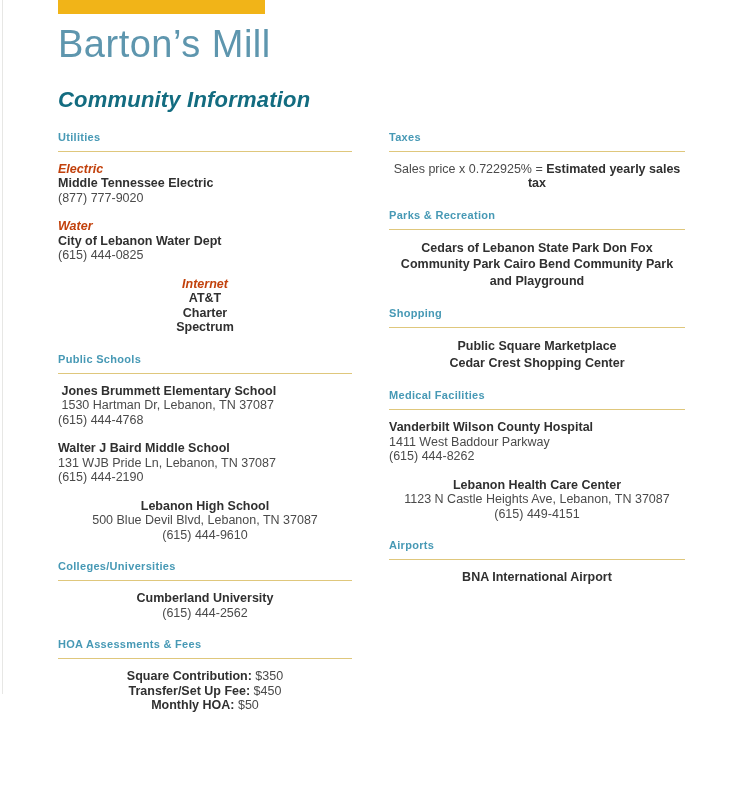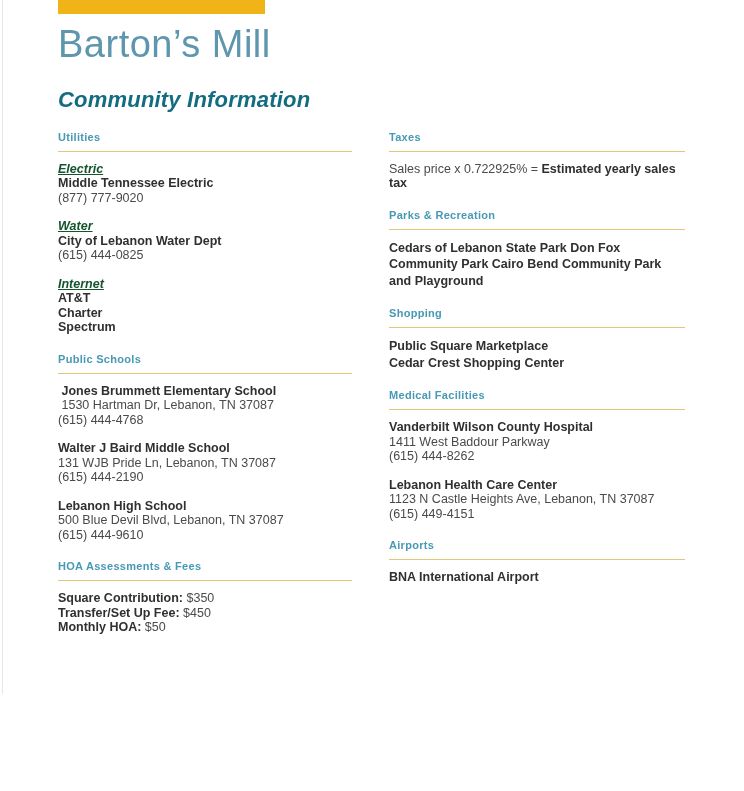--- a/index.html
+++ b/index.html
@@ -62,31 +62,31 @@
   .sec-heading {
     font-size: 11px;
     font-weight: 700;
     letter-spacing: 0.3px;
     color: #4799B5;
     padding-bottom: 8px;
     border-bottom: 1px solid #DFC77C;
   }
   .sec-body { padding-top: 10px; }
   .group { margin-bottom: 14px; }
-  .group:last-child { margin-bottom: 0; }
+  .group:last-child { margin-bottom: 0; text-align: center; }
   .line {
     font-size: 12.5px;
     line-height: 14.5px;
     white-space: pre-wrap;
     color: #4a4a4a;
   }
   .group.spaced .line { line-height: 16.5px; }
   .seg.regular { font-weight: 400; font-style: normal; color: #4a4a4a; }
   .seg.bold { font-weight: 700; font-style: normal; color: #303030; }
-  .seg.bold-italic { font-weight: 700; font-style: italic; color: #14532d; text-decoration: underline; }
+  .seg.bold-italic { font-weight: 700; font-style: italic; color: #c2410c; }
 </style>
 </head>
 <body>
 
 <div class="sheet">
   <div class="edge-left"></div>
   <div class="content">
     <header>
       <div class="gold-bar"></div>
       <h1 class="page-title">Barton’s Mill</h1>
@@ -129,20 +129,29 @@
                 <p class="line"><span class="seg regular">(615) 444-2190</span></p>
               </div>
               <div class="group">
                 <p class="line"><span class="seg bold">Lebanon High School</span></p>
                 <p class="line"><span class="seg regular">500 Blue Devil Blvd, Lebanon, TN 37087</span></p>
                 <p class="line"><span class="seg regular">(615) 444-9610</span></p>
               </div>
             </div>
           </section>
           <section class="sec">
+            <h3 class="sec-heading">Colleges/Universities</h3>
+            <div class="sec-body">
+              <div class="group">
+                <p class="line"><span class="seg bold">Cumberland University</span></p>
+                <p class="line"><span class="seg regular">(615) 444-2562</span></p>
+              </div>
+            </div>
+          </section>
+          <section class="sec">
             <h3 class="sec-heading">HOA Assessments &amp; Fees</h3>
             <div class="sec-body">
               <div class="group">
                 <p class="line"><span class="seg bold">Square Contribution:</span><span class="seg regular"> $350</span></p>
                 <p class="line"><span class="seg bold">Transfer/Set Up Fee:</span><span class="seg regular"> $450</span></p>
                 <p class="line"><span class="seg bold">Monthly HOA:</span><span class="seg regular"> $50</span></p>
               </div>
             </div>
           </section>
         </div>

